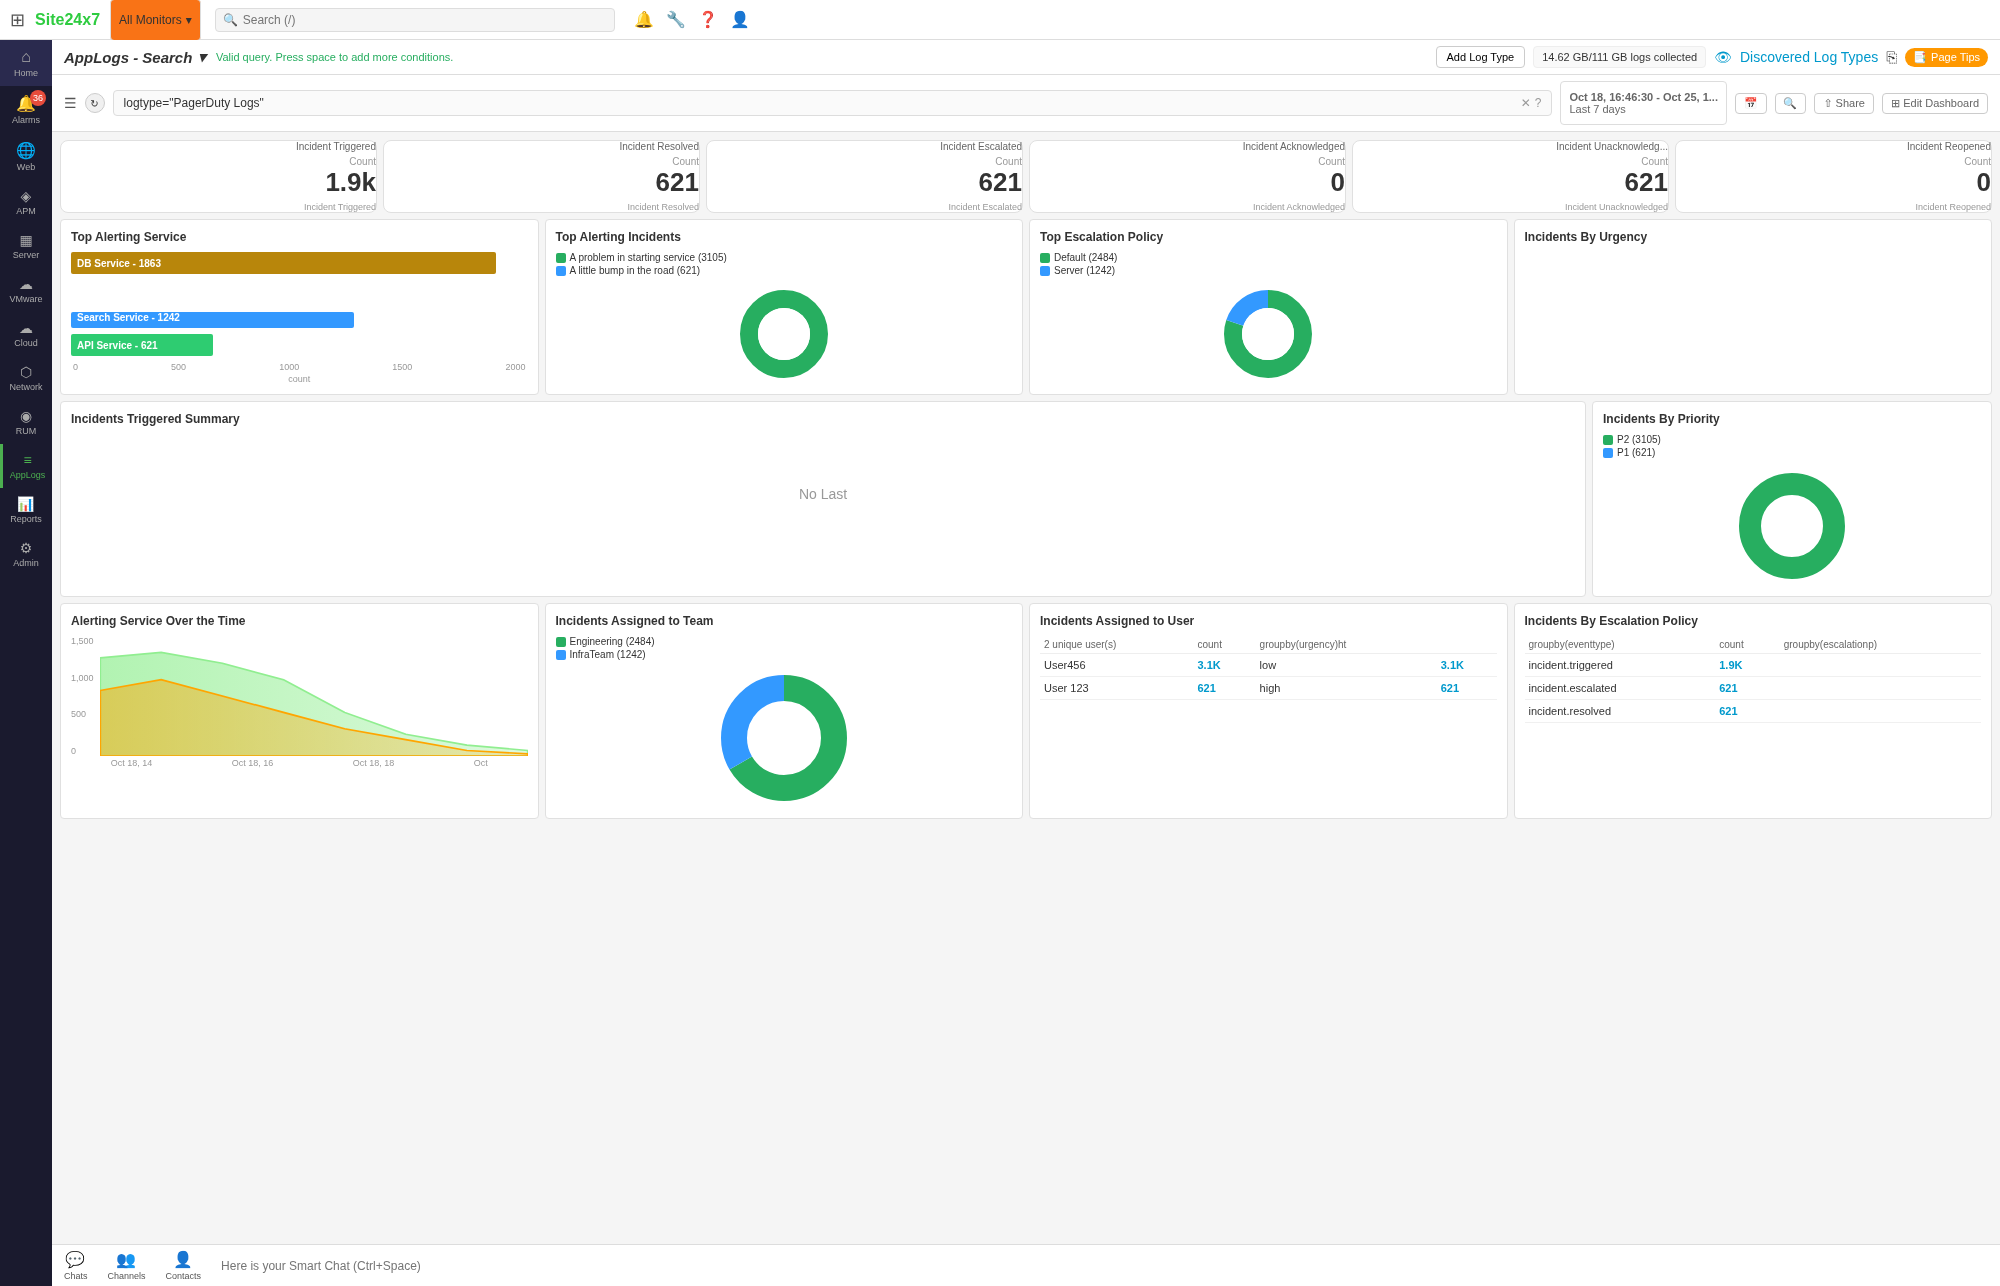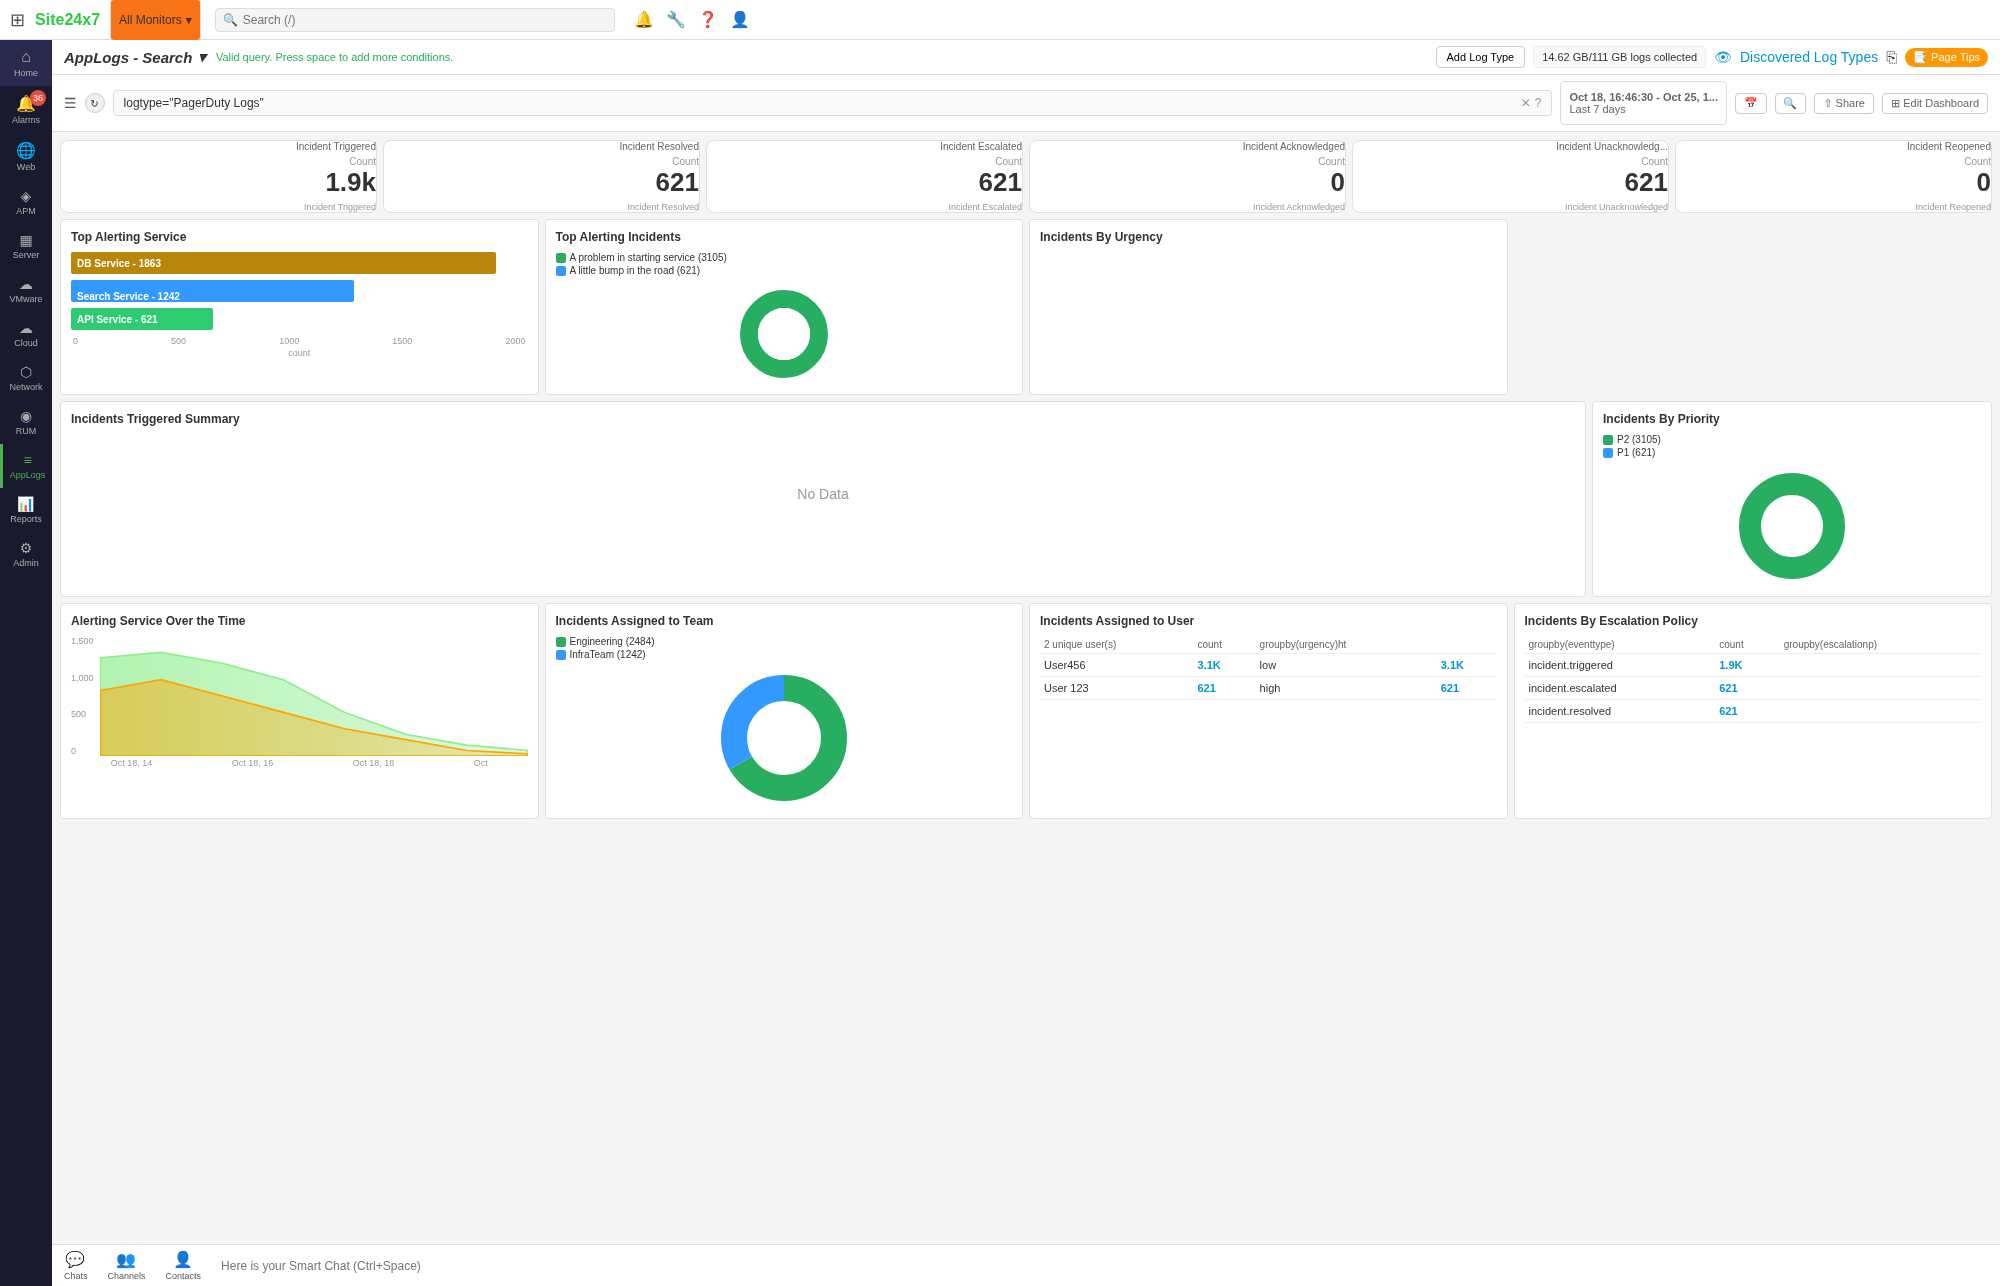--- a/index.html
+++ b/index.html
@@ -326,21 +326,21 @@
           <div class="bar-chart">
             <div class="bar-row">
               <div style="width:100%;">
                 <div style="background:#b8860b;height:22px;border-radius:2px;width:93%;display:flex;align-items:center;padding-left:6px;">
                   <span style="font-size:10px;color:#fff;font-weight:bold;">DB Service - 1863</span>
                 </div>
               </div>
             </div>
             <div class="bar-row">
               <div style="width:100%;">
-                <div style="background:#3399ff;height:22px;border-radius:2px;width:62%;display:flex;align-items:flex-end;padding-left:6px;">
+                <div style="background:#3399ff;height:16px;border-radius:2px;width:62%;display:flex;align-items:flex-start;padding-left:6px;margin-top:32px;">
                   <span style="font-size:10px;color:#fff;font-weight:bold;">Search Service - 1242</span>
                 </div>
               </div>
             </div>
             <div class="bar-row">
               <div style="width:100%;">
                 <div style="background:#2ecc71;height:22px;border-radius:2px;width:31%;display:flex;align-items:center;padding-left:6px;">
                   <span style="font-size:10px;color:#fff;font-weight:bold;">API Service - 621</span>
                 </div>
               </div>
@@ -370,30 +370,50 @@
               </div>
             </div>
             <svg class="donut-svg" viewBox="0 0 100 100">
               <circle cx="50" cy="50" r="35" fill="none" stroke="#27ae60" stroke-width="18" stroke-dasharray="220 264" stroke-dashoffset="0" transform="rotate(-90 50 50)"></circle>
               <circle cx="50" cy="50" r="35" fill="none" stroke="#3399ff" stroke-width="18" stroke-dasharray="44 264" stroke-dashoffset="-220" transform="rotate(-90 50 50)"></circle>
               <circle cx="50" cy="50" r="26" fill="white"></circle>
             </svg>
           </div>
         </div>
 
+        <div class="chart-card">
+          <h3>Top Escalation Policy</h3>
+          <div class="donut-container">
+            <div class="donut-legend">
+              <div class="legend-item">
+                <span class="legend-dot green"></span>
+                <span>Default (2484)</span>
+              </div>
+              <div class="legend-item">
+                <span class="legend-dot blue"></span>
+                <span>Server (1242)</span>
+              </div>
+            </div>
+            <svg class="donut-svg" viewBox="0 0 100 100">
+              <circle cx="50" cy="50" r="35" fill="none" stroke="#27ae60" stroke-width="18" stroke-dasharray="176 264" stroke-dashoffset="0" transform="rotate(-90 50 50)"></circle>
+              <circle cx="50" cy="50" r="35" fill="none" stroke="#3399ff" stroke-width="18" stroke-dasharray="88 264" stroke-dashoffset="-176" transform="rotate(-90 50 50)"></circle>
+              <circle cx="50" cy="50" r="26" fill="white"></circle>
+            </svg>
+          </div>
+        </div>
 
         <div class="chart-card">
           <h3>Incidents By Urgency</h3>
         </div>
       </div>
 
       <div class="incidents-row">
         <div class="chart-card">
           <h3>Incidents Triggered Summary</h3>
-          <div class="no-data">No Data</div>
+          <div class="no-data">No Last</div>
         </div>
         <div class="chart-card">
           <h3>Incidents By Priority</h3>
           <div class="donut-container">
             <div class="donut-legend">
               <div class="legend-item">
                 <span class="legend-dot green"></span>
                 <span>P2 (3105)</span>
               </div>
               <div class="legend-item">

